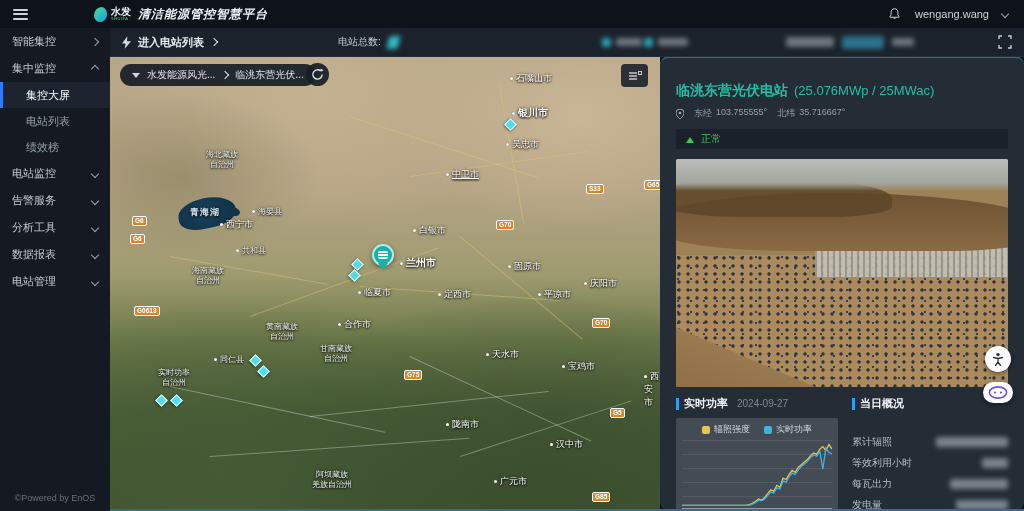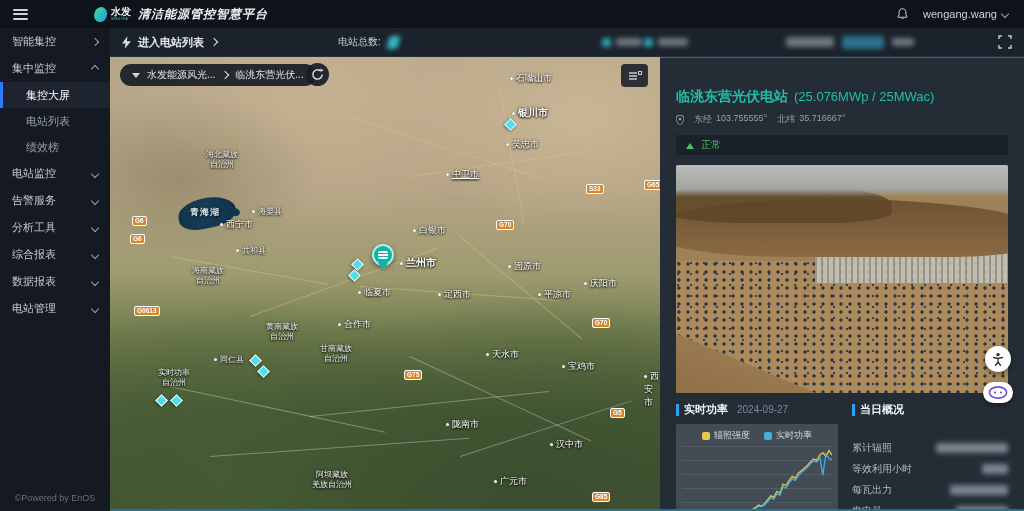--- a/index.html
+++ b/index.html
@@ -10,21 +10,21 @@
   .hdr{position:absolute;left:0;top:0;right:0;height:28px;background:#0e1319;display:flex;align-items:center;z-index:60;}
   .burger{width:15px;height:11px;margin-left:13px;display:flex;flex-direction:column;justify-content:space-between;cursor:pointer;}
   .burger i{height:2px;background:#cdd4db;border-radius:1px;}
   .logo-wrap{display:flex;align-items:center;margin-left:66px;gap:4px;}
   .logo-mark{width:13px;height:15px;border-radius:60% 45% 55% 45%;background:linear-gradient(135deg,#3fd6a2 10%,#1ea6d8 90%);}
   .logo-txt{display:flex;flex-direction:column;line-height:1;}
   .logo-txt b{font-size:10px;color:#f2f6f9;}
   .logo-txt s{font-size:4px;color:#3fd6a2;text-decoration:none;letter-spacing:.5px;}
   .app-title{font-size:12px;font-weight:bold;color:#eef2f6;margin-left:7px;letter-spacing:1px;font-style:italic;}
   .hdr-right{margin-left:auto;display:flex;align-items:center;gap:14px;margin-right:16px;}
-  .username{font-size:11px;color:#ccd3da;display:flex;align-items:center;gap:5px;cursor:pointer;}
+  .username{font-size:11px;color:#ccd3da;display:flex;align-items:center;gap:13px;cursor:pointer;}
   .chev{width:5px;height:5px;border-right:1.5px solid #9aa3ae;border-bottom:1.5px solid #9aa3ae;display:inline-block;}
   .chev.r{transform:rotate(-45deg);}
   .chev.d{transform:rotate(45deg);}
   .chev.u{transform:rotate(-135deg);}
   .chev.white{border-color:#dfe5ea;}
 
   
   .sidebar{position:absolute;left:0;top:28px;bottom:0;width:110px;background:#151a22;z-index:50;}
   .sb-item{height:27px;display:flex;align-items:center;justify-content:space-between;padding:0 12px;
            font-size:11px;color:#c2c9d2;cursor:pointer;}
@@ -85,21 +85,21 @@
   .map-crumb{position:absolute;left:10px;top:8px;height:22px;background:rgba(23,29,37,.92);border-radius:12px;
              display:flex;align-items:center;padding:0 12px;gap:7px;z-index:10;font-size:10px;color:#dfe5ea;cursor:pointer;}
   .tri-d{width:0;height:0;border:4px solid transparent;border-top:5px solid #cfd6dd;margin-top:4px;}
   .refresh-btn{position:absolute;left:196px;top:7px;width:23px;height:23px;border-radius:50%;
                background:rgba(23,29,37,.92);display:flex;align-items:center;justify-content:center;z-index:10;cursor:pointer;}
   .layers-btn{position:absolute;right:12px;top:8px;width:27px;height:23px;background:rgba(28,34,42,.9);
               border-radius:4px;display:flex;align-items:center;justify-content:center;z-index:10;cursor:pointer;}
 
   
   .panel{position:absolute;left:550px;top:0;right:0;bottom:0;background:#242c36;border-top:2px solid #2c6b7c;
-         padding:28px 16px;box-sizing:border-box;z-index:20;}
+         padding:22px 16px;box-sizing:border-box;z-index:20;border-radius:9px;}
   .st-title{display:flex;align-items:baseline;gap:6px;margin-top:2px;}
   .st-title b{font-size:14px;color:#23bfa5;}
   .st-title span{font-size:13px;color:#23bfa5;}
   .st-coords{display:flex;align-items:center;gap:10px;margin-top:7px;font-size:9px;color:#97a1ab;}
   .coord{display:flex;gap:4px;}
   .statusbar{margin-top:9px;height:20px;background:#1a212b;display:flex;align-items:center;gap:7px;
              padding:0 10px;font-size:10px;color:#3ecb5a;}
   .tri-up{width:0;height:0;border:4px solid transparent;border-bottom:6px solid #3ecb5a;margin-top:-3px;}
   .photo{margin-top:10px;height:228px;position:relative;overflow:hidden;border-radius:2px;background:#9d8257;}
   .ph-field{position:absolute;left:0;right:0;top:96px;bottom:0;background:#ad8a5b;
@@ -193,24 +193,20 @@
     <div class="sb-item">
       <span>电站监控</span>
       <i class="chev d"></i>
     </div>
     <div class="sb-item">
       <span>告警服务</span>
       <i class="chev d"></i>
     </div>
     <div class="sb-item">
       <span>分析工具</span>
-      <i class="chev d"></i>
-    </div>
-    <div class="sb-item">
-      <span>综合报表</span>
       <i class="chev d"></i>
     </div>
     <div class="sb-item">
       <span>数据报表</span>
       <i class="chev d"></i>
     </div>
     <div class="sb-item">
       <span>电站管理</span>
       <i class="chev d"></i>
     </div>

